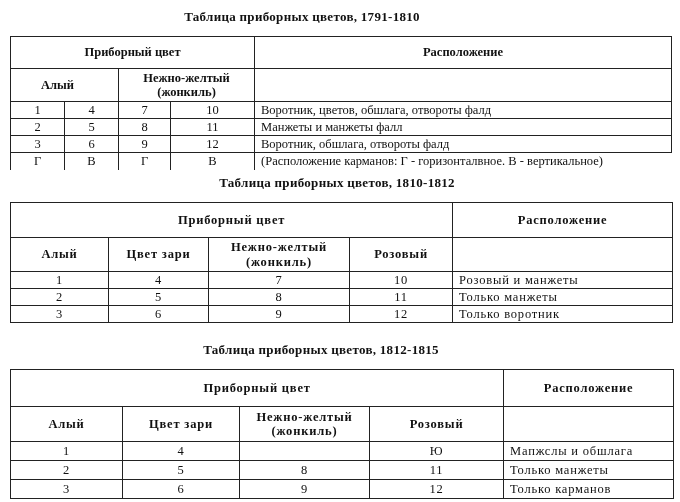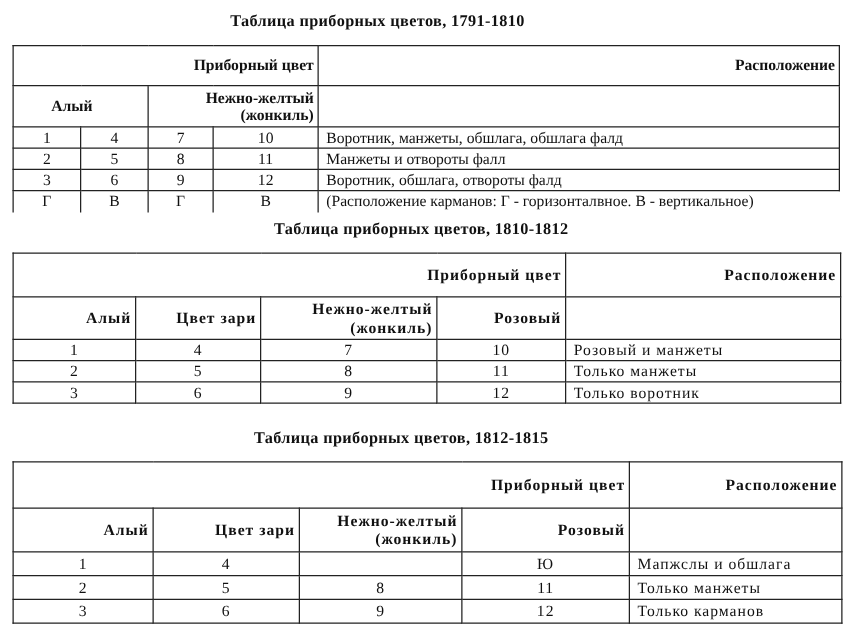--- a/index.html
+++ b/index.html
@@ -2,21 +2,21 @@
 <html><head>
 <meta charset="utf-8">
 <style>
   html, body { margin:0; padding:0; background:#fff; }
   body { width:680px; height:502px; position:relative; overflow:hidden;
          font-family:"Liberation Serif", "DejaVu Serif", serif; color:#111; }
   .title { position:absolute; left:0; width:604px; text-align:center;
            font-weight:bold; font-size:13px; letter-spacing:0.3px; }
   table { position:absolute; border-collapse:collapse; table-layout:fixed; }
   td, th { border:1px solid #222; padding:0 3px; font-size:12.5px; line-height:1.15; }
-  th { font-weight:bold; text-align:right; vertical-align:middle; }
+  th { font-weight:bold; text-align:center; vertical-align:middle; }
   td { text-align:center; vertical-align:middle; }
   td.loc { text-align:left; padding-left:6px; white-space:nowrap; }
   .wide th, .wide td { letter-spacing:0.8px; }
   
   #t1 tr.last td { border-bottom:none; }
   #t1 tr.last td.loc { border-right:none;margin-top:38px; }
 </style>
 </head>
 <body>
 
@@ -37,28 +37,28 @@
   <tr style="height:33px;">
     <th colspan="2" style="text-align:left;padding-left:30px;">Алый</th>
     <th colspan="2">Нежно-желтый (жонкиль)</th>
     <th></th>
   </tr>
   <tr style="height:17px;">
     <td>1</td>
     <td>4</td>
     <td>7</td>
     <td>10</td>
-    <td class="loc">Воротник, манжеты, обшлага, обшлага фалд</td>
+    <td class="loc">Воротник, цветов, обшлага, отвороты фалд</td>
   </tr>
   <tr style="height:17px;">
     <td>2</td>
     <td>5</td>
     <td>8</td>
     <td>11</td>
-    <td class="loc">Манжеты и отвороты фалл</td>
+    <td class="loc">Манжеты и манжеты фалл</td>
   </tr>
   <tr style="height:17px;">
     <td>3</td>
     <td>6</td>
     <td>9</td>
     <td>12</td>
     <td class="loc">Воротник, обшлага, отвороты фалд</td>
   </tr>
   <tr class="last" style="height:17px;">
     <td>Г</td>

